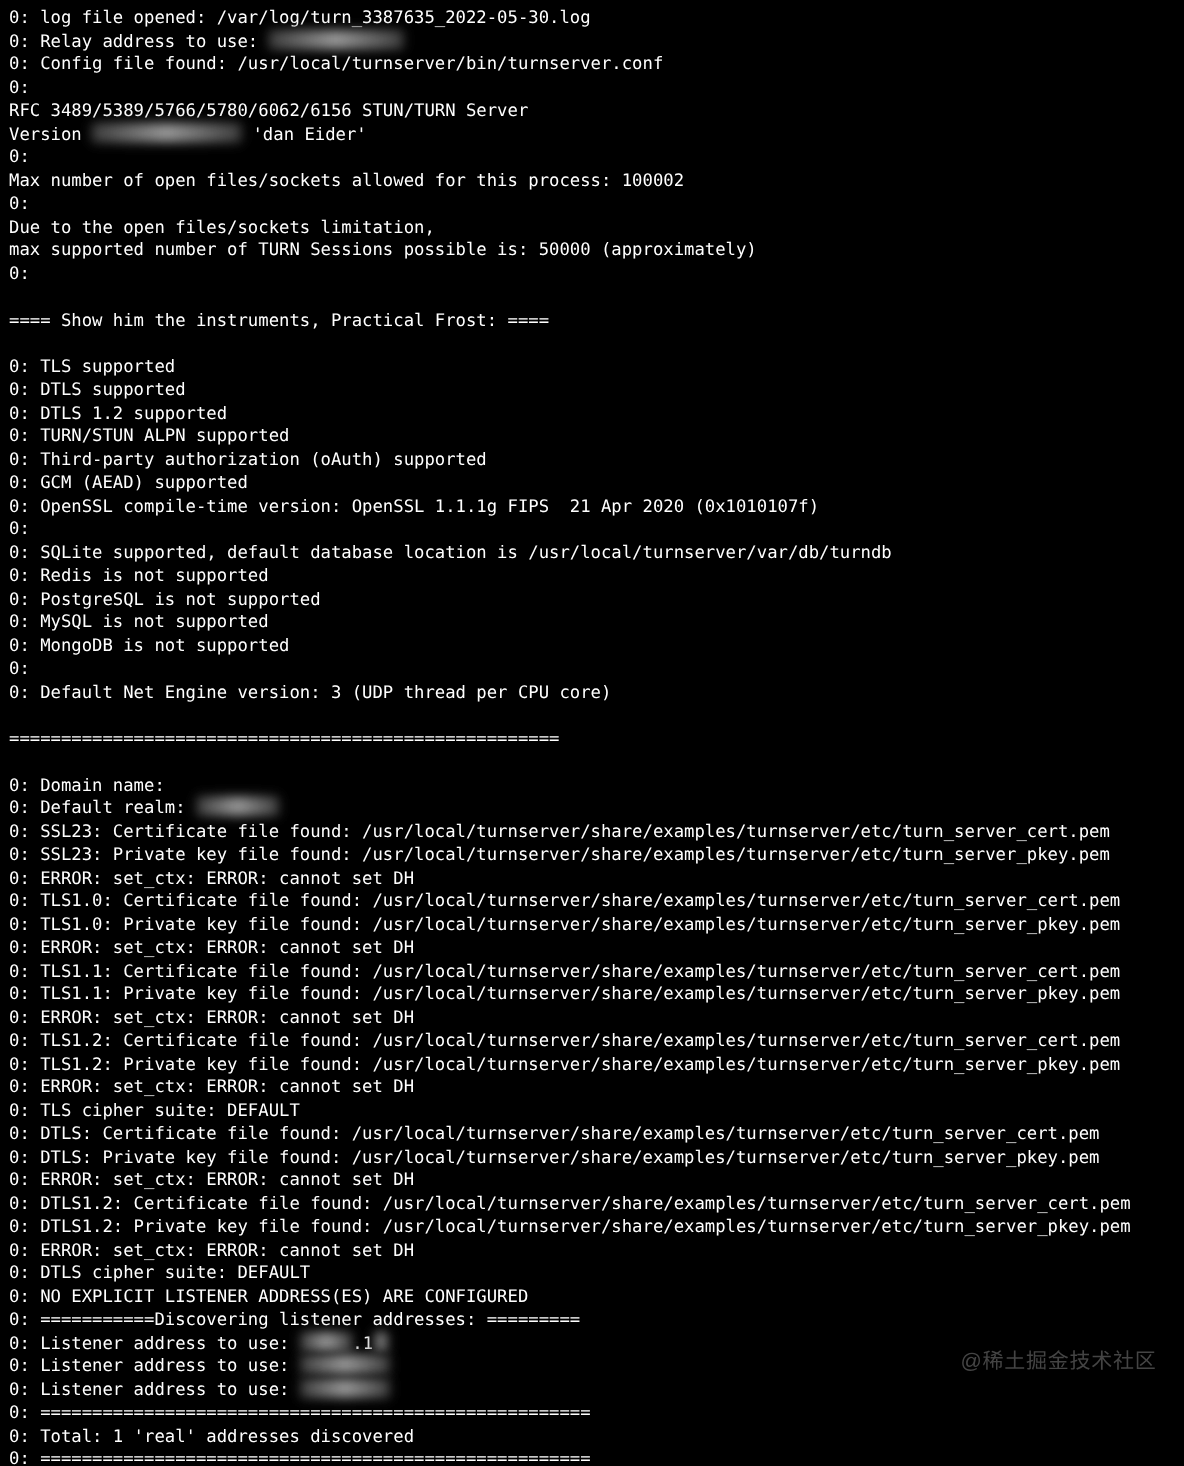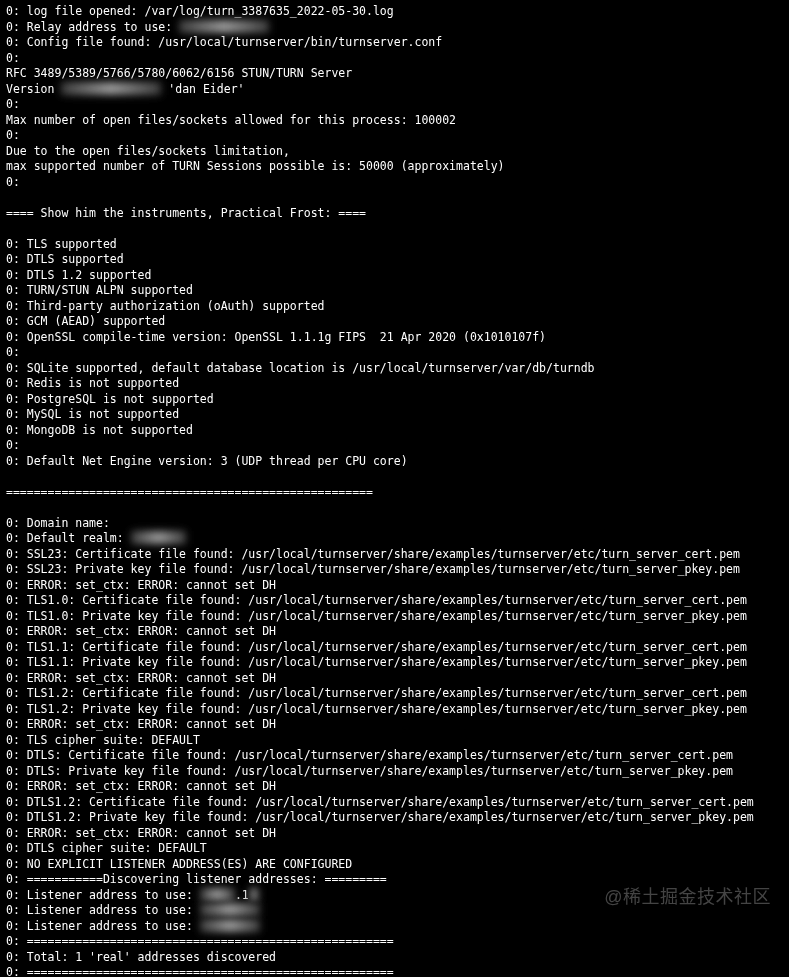--- a/index.html
+++ b/index.html
@@ -30,24 +30,24 @@
   }
   .redact::after{
     content:"";
     position:absolute;inset:0;
     background:linear-gradient(90deg,#222,#555,#222);
     filter:blur(3px);
   }
   .watermark {
     position: absolute;
     right: 18px;
-    bottom: 72px;
+    bottom: 62px;
     color: #626262;
     font-family: -apple-system, "Segoe UI", Arial, "Noto Sans CJK SC", sans-serif;
-    font-size: 18px;
+    font-size: 14px;
     letter-spacing: 0.5px;
     opacity: 0.7;
   }
 </style>
 </head>
 <body>
 
 <div class="terminal" id="term"><div class="line">0: log file opened: /var/log/turn_3387635_2022-05-30.log</div><div class="line">0: Relay address to use: <span class="redact" style="width: 90px;"></span></div><div class="line">0: Config file found: /usr/local/turnserver/bin/turnserver.conf</div><div class="line">0:</div><div class="line">RFC 3489/5389/5766/5780/6062/6156 STUN/TURN Server</div><div class="line">Version <span class="redact" style="width: 100px;"></span> 'dan Eider'</div><div class="line">0:</div><div class="line">Max number of open files/sockets allowed for this process: 100002</div><div class="line">0:</div><div class="line">Due to the open files/sockets limitation,</div><div class="line">max supported number of TURN Sessions possible is: 50000 (approximately)</div><div class="line">0:</div><div class="line">&nbsp;</div><div class="line">==== Show him the instruments, Practical Frost: ====</div><div class="line">&nbsp;</div><div class="line">0: TLS supported</div><div class="line">0: DTLS supported</div><div class="line">0: DTLS 1.2 supported</div><div class="line">0: TURN/STUN ALPN supported</div><div class="line">0: Third-party authorization (oAuth) supported</div><div class="line">0: GCM (AEAD) supported</div><div class="line">0: OpenSSL compile-time version: OpenSSL 1.1.1g FIPS  21 Apr 2020 (0x1010107f)</div><div class="line">0:</div><div class="line">0: SQLite supported, default database location is /usr/local/turnserver/var/db/turndb</div><div class="line">0: Redis is not supported</div><div class="line">0: PostgreSQL is not supported</div><div class="line">0: MySQL is not supported</div><div class="line">0: MongoDB is not supported</div><div class="line">0:</div><div class="line">0: Default Net Engine version: 3 (UDP thread per CPU core)</div><div class="line">&nbsp;</div><div class="line">=====================================================</div><div class="line">&nbsp;</div><div class="line">0: Domain name:</div><div class="line">0: Default realm: <span class="redact" style="width: 55px;"></span></div><div class="line">0: SSL23: Certificate file found: /usr/local/turnserver/share/examples/turnserver/etc/turn_server_cert.pem</div><div class="line">0: SSL23: Private key file found: /usr/local/turnserver/share/examples/turnserver/etc/turn_server_pkey.pem</div><div class="line">0: ERROR: set_ctx: ERROR: cannot set DH</div><div class="line">0: TLS1.0: Certificate file found: /usr/local/turnserver/share/examples/turnserver/etc/turn_server_cert.pem</div><div class="line">0: TLS1.0: Private key file found: /usr/local/turnserver/share/examples/turnserver/etc/turn_server_pkey.pem</div><div class="line">0: ERROR: set_ctx: ERROR: cannot set DH</div><div class="line">0: TLS1.1: Certificate file found: /usr/local/turnserver/share/examples/turnserver/etc/turn_server_cert.pem</div><div class="line">0: TLS1.1: Private key file found: /usr/local/turnserver/share/examples/turnserver/etc/turn_server_pkey.pem</div><div class="line">0: ERROR: set_ctx: ERROR: cannot set DH</div><div class="line">0: TLS1.2: Certificate file found: /usr/local/turnserver/share/examples/turnserver/etc/turn_server_cert.pem</div><div class="line">0: TLS1.2: Private key file found: /usr/local/turnserver/share/examples/turnserver/etc/turn_server_pkey.pem</div><div class="line">0: ERROR: set_ctx: ERROR: cannot set DH</div><div class="line">0: TLS cipher suite: DEFAULT</div><div class="line">0: DTLS: Certificate file found: /usr/local/turnserver/share/examples/turnserver/etc/turn_server_cert.pem</div><div class="line">0: DTLS: Private key file found: /usr/local/turnserver/share/examples/turnserver/etc/turn_server_pkey.pem</div><div class="line">0: ERROR: set_ctx: ERROR: cannot set DH</div><div class="line">0: DTLS1.2: Certificate file found: /usr/local/turnserver/share/examples/turnserver/etc/turn_server_cert.pem</div><div class="line">0: DTLS1.2: Private key file found: /usr/local/turnserver/share/examples/turnserver/etc/turn_server_pkey.pem</div><div class="line">0: ERROR: set_ctx: ERROR: cannot set DH</div><div class="line">0: DTLS cipher suite: DEFAULT</div><div class="line">0: NO EXPLICIT LISTENER ADDRESS(ES) ARE CONFIGURED</div><div class="line">0: ===========Discovering listener addresses: =========</div><div class="line">0: Listener address to use: <span class="redact" style="width: 35px;"></span>.1<span class="redact" style="width: 10px;"></span></div><div class="line">0: Listener address to use: <span class="redact" style="width: 60px;"></span></div><div class="line">0: Listener address to use: <span class="redact" style="width: 60px;"></span></div><div class="line">0: =====================================================</div><div class="line">0: Total: 1 'real' addresses discovered</div><div class="line">0: =====================================================</div></div>
 
 <div class="watermark">@稀土掘金技术社区</div>

